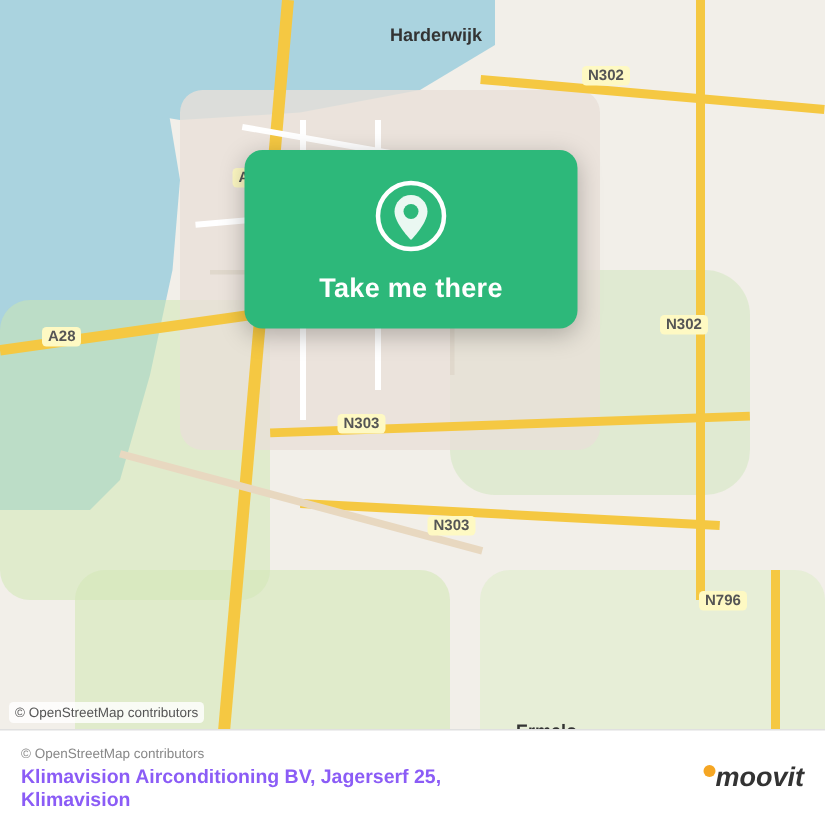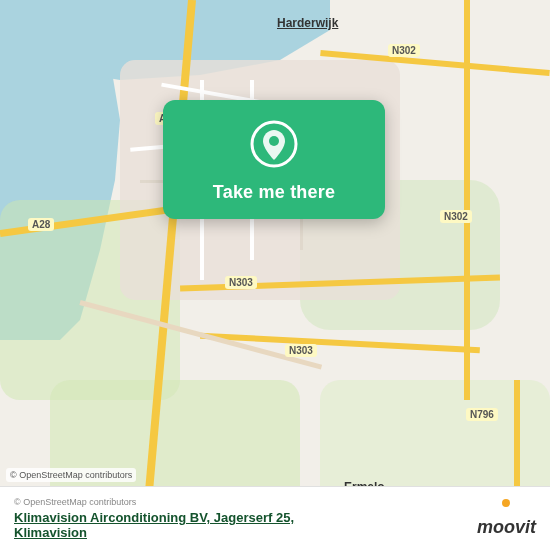--- a/index.html
+++ b/index.html
@@ -326,22 +326,21 @@
 
     .attribution-text {
       font-size: 9px;
       color: #888;
       margin-bottom: 3px;
     }
 
     .address-text {
       font-size: 13px;
       font-weight: bold;
-      color: #14532d;
-      text-decoration: underline;
+      color: #8b5cf6;
     }
 
     
     .moovit-logo {
       display: flex;
       align-items: center;
       gap: 2px;
     }
 
     .moovit-text {
@@ -401,23 +400,23 @@
   <div class="road-local-6"></div>
   <div class="road-diag"></div>
 
   <div class="road-label" style="left:28px;top:218px;">A28</div>
   <div class="road-label" style="left:155px;top:112px;">A28</div>
   <div class="road-label" style="left:330px;top:112px;">A28</div>
   <div class="road-label" style="left:388px;top:44px;">N302</div>
   <div class="road-label" style="left:440px;top:210px;">N302</div>
   <div class="road-label" style="left:225px;top:276px;">N303</div>
   <div class="road-label" style="left:285px;top:344px;">N303</div>
-  <div class="road-label" style="left:466px;top:408px;">N796</div>
-
-  <div class="city-label" style="left:277px;top:16px;text-decoration:underline;">Harderwijk</div>
+  <div class="road-label" style="left:466px;top:394px;">N796</div>
+
+  <div class="city-label" style="left:260px;top:16px;">Harderwijk</div>
   <div class="city-label" style="left:344px;top:480px;">Ermelo</div>
 
   <div class="osm-badge">© OpenStreetMap contributors</div>
 
   <div class="popup-card">
 
     <svg class="pin-icon" viewBox="0 0 48 48" xmlns="http://www.w3.org/2000/svg">
 
       <circle cx="24" cy="24" r="22" fill="none" stroke="white" stroke-width="3"></circle>
 
@@ -427,19 +426,19 @@
     <span class="btn-label">Take me there</span>
   </div>
 
   <div class="bottom-bar">
     <div class="bottom-left">
       <span class="attribution-text">© OpenStreetMap contributors</span>
       <span class="address-text">Klimavision Airconditioning BV, Jagerserf 25,</span>
       <span class="address-text">Klimavision</span>
     </div>
     <div class="moovit-logo">
-      <div style="display:flex;flex-direction:column;align-items:center;">
+      <div style="display:flex;flex-direction:row;align-items:center;">
         <div class="moovit-dot"></div>
         <span class="moovit-text">moovit</span>
       </div>
     </div>
   </div>
 </div>
 
 </body></html>

